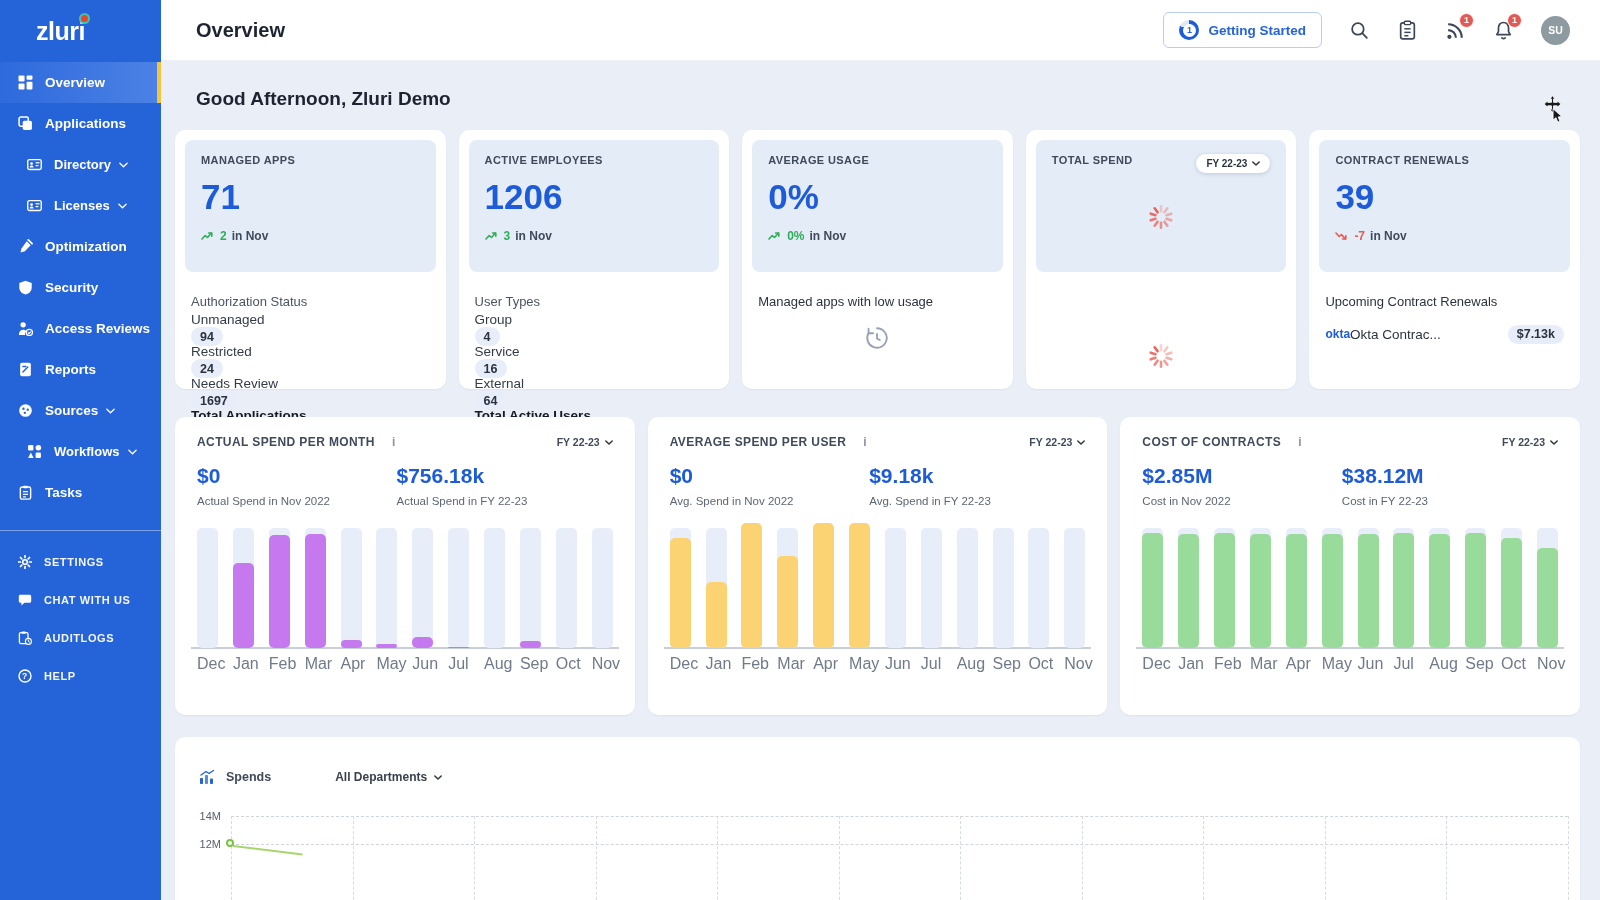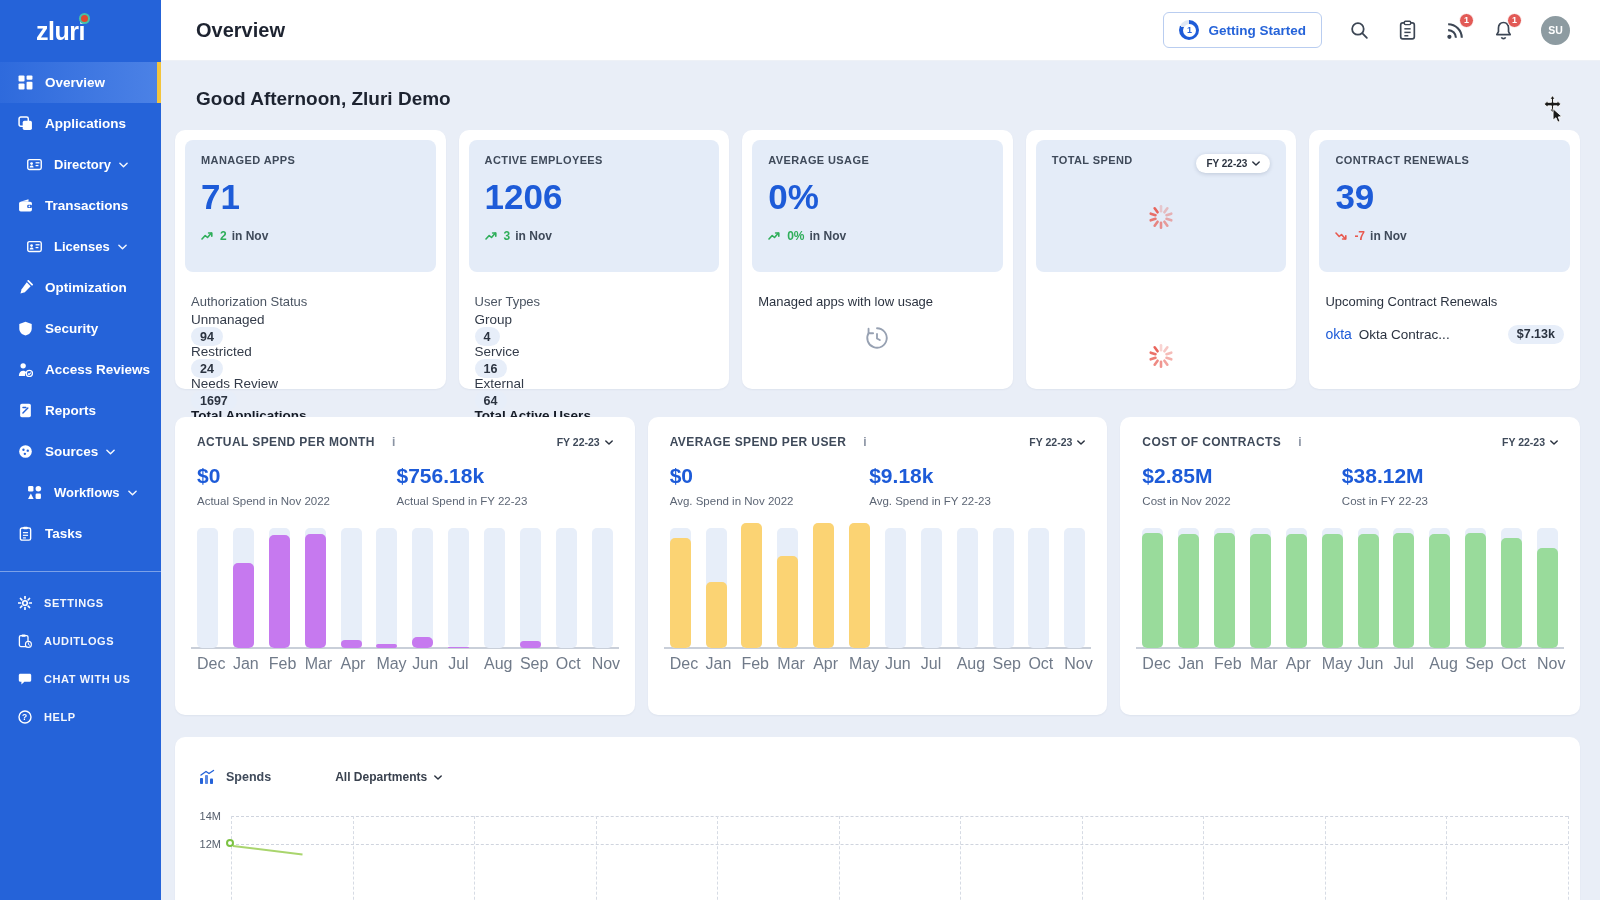--- a/index.html
+++ b/index.html
@@ -63,21 +63,21 @@
   .insight{display:flex;flex-direction:column;align-items:center;margin-top:16px;}
   .clock-ico{width:26px;height:26px;color:#97a1b2;}
   .clock-ico svg{width:100%;height:100%;}
   .insight-msg{margin-top:10px;font-size:12.5px;line-height:1.55;text-align:center;width:215px;color:#9aa4b5;}
   .spinner-slot{display:inline-flex;width:28px;height:28px;}
   .spinner-slot svg{width:100%;height:100%;animation:spin 1s steps(10) infinite;}
   @keyframes spin{to{transform:rotate(360deg);}}
   .panel-spin{position:absolute;left:50%;top:58%;transform:translate(-50%,-50%);}
   .body-spin{display:flex;justify-content:center;margin-top:56px;}
   .renewal{display:flex;align-items:center;height:36px;margin-top:7px;font-size:13.5px;color:#2b3340;cursor:pointer;}
-  .okta-logo{font-size:14px;font-weight:400;color:#1d5bd8;margin-right:7px;flex:none;}
+  .okta-logo{font-size:12px;font-weight:700;color:#1d5bd8;flex:none;}
   .renewal-name{flex:1;white-space:nowrap;overflow:hidden;text-overflow:ellipsis;}
 
   
   .chart-cards{display:flex;gap:13px;margin:28px 20px 0 14px;}
   .chart-card{flex:1;background:#fff;border-radius:10px;height:298px;padding:18px 22px;box-shadow:0 1px 2px rgba(25,45,85,.05);}
   .cc-head{display:flex;align-items:center;}
   .cc-title{font-size:12px;font-weight:700;color:#3f4a5a;letter-spacing:.4px;}
   .cc-info{margin-left:17px;font-size:12px;color:#8a93a3;font-weight:700;cursor:pointer;}
   .cc-period{margin-left:auto;font-size:10.5px;font-weight:700;color:#3f4a5a;display:flex;align-items:center;gap:5px;cursor:pointer;}
   .cc-stats{display:flex;margin-top:15px;}
@@ -153,31 +153,20 @@
               <line x1="8" y1="8" x2="10.7" y2="8" stroke="currentColor" stroke-width="1.2"></line>
             </svg>
           </span>
           <span>Directory</span>
           <span class="nav-chev">
             <svg viewBox="0 0 10 6">
               <path d="M1 1 L5 5 L9 1" fill="none" stroke="currentColor" stroke-width="1.6" stroke-linecap="round" stroke-linejoin="round"></path>
             </svg>
           </span>
         </div>
-        <div class="nav-item">
-          <span class="nav-icon">
-            <svg viewBox="0 0 14 14">
-              <path d="M9.8 1.1 L2.2 3.4 H9.8 Z" fill="currentColor"></path>
-              <rect x="1" y="3.4" width="12" height="9.2" rx="1.6" fill="currentColor"></rect>
-              <rect x="8.6" y="6.4" width="4.4" height="3" rx="1" fill="#2563d9"></rect>
-              <circle cx="10.6" cy="7.9" r="0.8" fill="currentColor"></circle>
-            </svg>
-          </span>
-          <span>Transactions</span>
-        </div>
         <div class="nav-item sub">
           <span class="nav-icon">
             <svg viewBox="0 0 14 14">
               <rect x="0.7" y="2.4" width="12.6" height="9.2" rx="1.6" fill="none" stroke="currentColor" stroke-width="1.3"></rect>
               <circle cx="4.3" cy="6.1" r="1.3" fill="currentColor"></circle>
               <path d="M2.5 9.7 C2.5 8.4 3.4 7.9 4.3 7.9 C5.2 7.9 6.1 8.4 6.1 9.7 Z" fill="currentColor"></path>
               <line x1="8" y1="5.4" x2="11.7" y2="5.4" stroke="currentColor" stroke-width="1.2"></line>
               <line x1="8" y1="8" x2="10.7" y2="8" stroke="currentColor" stroke-width="1.2"></line>
             </svg>
           </span>
@@ -278,35 +267,35 @@
             <svg viewBox="0 0 14 14">
               <circle cx="7" cy="7" r="2.3" fill="none" stroke="currentColor" stroke-width="1.6"></circle>
               <path d="M7 0.6 V2.5 M7 11.5 V13.4 M0.6 7 H2.5 M11.5 7 H13.4 M2.5 2.5 L3.8 3.8 M10.2 10.2 L11.5 11.5 M11.5 2.5 L10.2 3.8 M3.8 10.2 L2.5 11.5" stroke="currentColor" stroke-width="1.7" stroke-linecap="round"></path>
             </svg>
           </span>
           <span>SETTINGS</span>
         </div>
         <div class="footer-item">
           <span class="nav-icon">
             <svg viewBox="0 0 14 14">
+              <path d="M2.3 1.8 H11.7 C12.5 1.8 13.2 2.5 13.2 3.3 V8.3 C13.2 9.1 12.5 9.8 11.7 9.8 H6.4 L3.4 12.6 V9.8 H2.3 C1.5 9.8 0.8 9.1 0.8 8.3 V3.3 C0.8 2.5 1.5 1.8 2.3 1.8 Z" fill="currentColor"></path>
+            </svg>
+          </span>
+          <span>CHAT WITH US</span>
+        </div>
+        <div class="footer-item">
+          <span class="nav-icon">
+            <svg viewBox="0 0 14 14">
               <rect x="1.4" y="1.6" width="8.6" height="11" rx="1.5" fill="none" stroke="currentColor" stroke-width="1.3"></rect>
               <rect x="3.5" y="0.5" width="4.2" height="2.3" rx="0.8" fill="currentColor"></rect>
               <circle cx="10.4" cy="10.4" r="3" fill="#2563d9" stroke="currentColor" stroke-width="1.1"></circle>
               <path d="M10.4 8.9 V10.5 L11.6 11.2" stroke="currentColor" stroke-width="1" fill="none" stroke-linecap="round"></path>
             </svg>
           </span>
           <span>AUDITLOGS</span>
-        </div>
-        <div class="footer-item">
-          <span class="nav-icon">
-            <svg viewBox="0 0 14 14">
-              <path d="M2.3 1.8 H11.7 C12.5 1.8 13.2 2.5 13.2 3.3 V8.3 C13.2 9.1 12.5 9.8 11.7 9.8 H6.4 L3.4 12.6 V9.8 H2.3 C1.5 9.8 0.8 9.1 0.8 8.3 V3.3 C0.8 2.5 1.5 1.8 2.3 1.8 Z" fill="currentColor"></path>
-            </svg>
-          </span>
-          <span>CHAT WITH US</span>
         </div>
         <div class="footer-item">
           <span class="nav-icon">
             <svg viewBox="0 0 14 14">
               <circle cx="7" cy="7" r="6" fill="none" stroke="currentColor" stroke-width="1.4"></circle>
               <text x="7" y="9.8" text-anchor="middle" font-size="8.5" font-weight="bold" fill="currentColor" font-family="Liberation Sans, sans-serif">?</text>
             </svg>
           </span>
           <span>HELP</span>
         </div>

